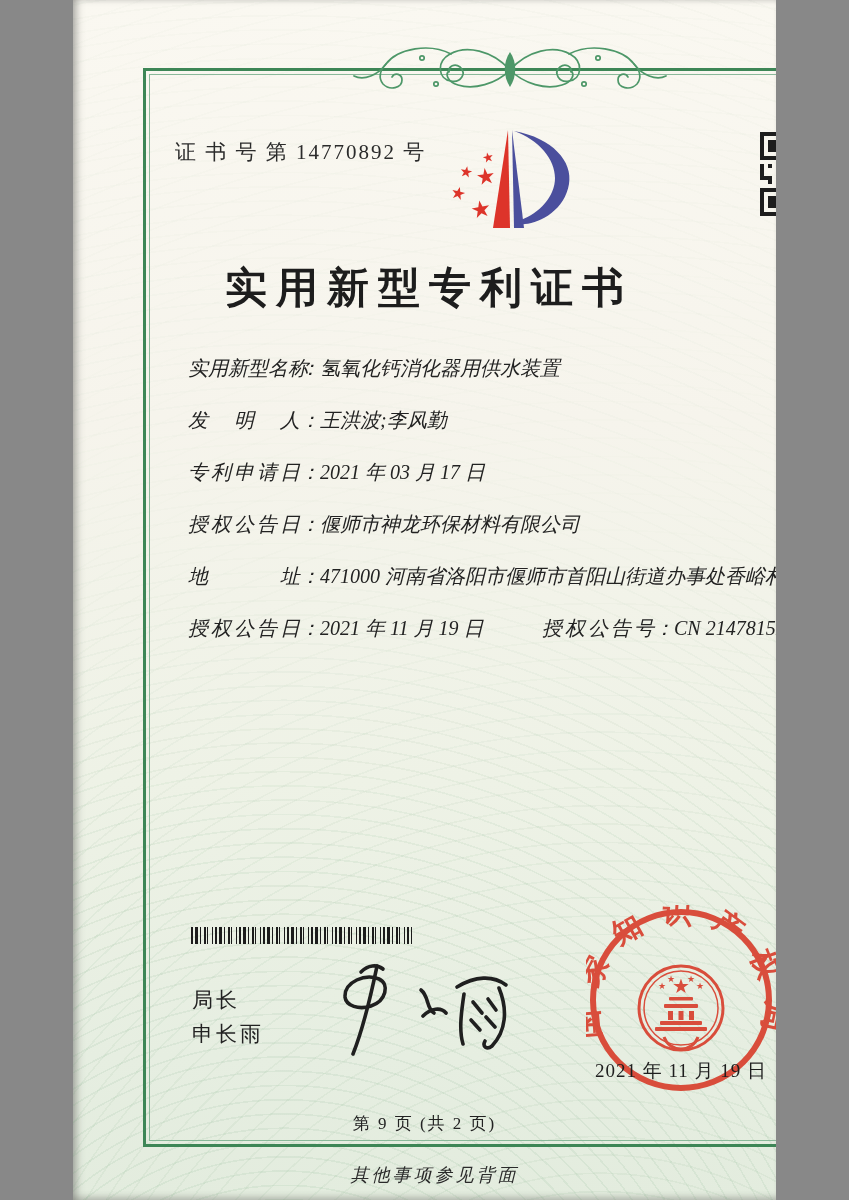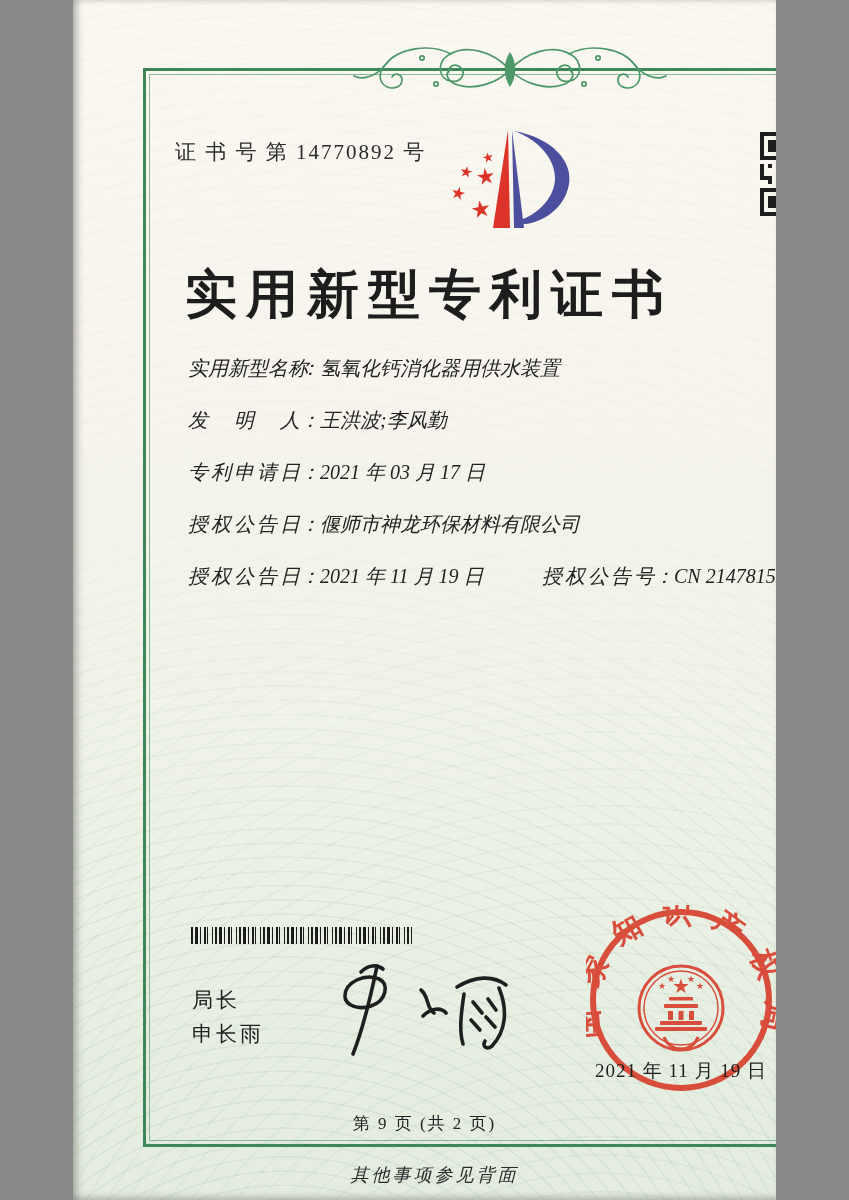--- a/index.html
+++ b/index.html
@@ -36,21 +36,21 @@
   }
   .ornament { position:absolute; left:277px; top:40px; width:320px; height:60px; }
 
   .cert-no { position:absolute; left:102px; top:138px; font-size:21px; letter-spacing:2px; color:#2b2b2b; }
 
   .logo { position:absolute; left:344px; top:124px; width:162px; height:110px; }
   .qr   { position:absolute; left:687px; top:132px; width:84px; height:84px; }
 
   .title {
     position:absolute; left:0; top:260px; width:100%;
-    text-align:center; font-size:52px; font-weight:bold;
+    text-align:center; font-size:42px; font-weight:bold;
     letter-spacing:9px; text-indent:9px; color:#1d1d1d;
   }
 
   .fields { position:absolute; left:115px; top:356px; width:620px; font-size:20px;font-style:italic; }
   .field-row { height:24px; line-height:24px; margin-bottom:28px; white-space:nowrap; }
   .f-label {
     display:inline-block; width:112px; vertical-align:top;
     text-align:justify; text-align-last:justify;
   }
   .f-sep { display:inline-block; width:20px; }
@@ -270,20 +270,23 @@
     </div>
     <div class="field-row">
       <span class="f-label">发明人</span><span class="f-sep">：</span><span>王洪波;李风勤</span>
     </div>
     <div class="field-row">
       <span class="f-label">专利申请日</span><span class="f-sep">：</span><span>2021 年 03 月 17 日</span>
     </div>
     <div class="field-row">
       <span class="f-label">授权公告日</span><span class="f-sep">：</span><span>偃师市神龙环保材料有限公司</span>
     </div>
+    <div class="field-row">
+      <span class="f-label">地址</span><span class="f-sep">：</span><span>471000 河南省洛阳市偃师市首阳山街道办事处香峪村</span>
+    </div>
     <div class="field-row grant-row">
       <span class="f-label">授权公告日</span><span class="f-sep">：</span><span>2021 年 11 月 19 日</span>
       <span class="grant-no-group">
         <span class="f-label">授权公告号</span><span class="f-sep">：</span><span>CN 214781521 U</span>
       </span>
     </div>
   </div>
 
 
   <div class="barcode"></div>

